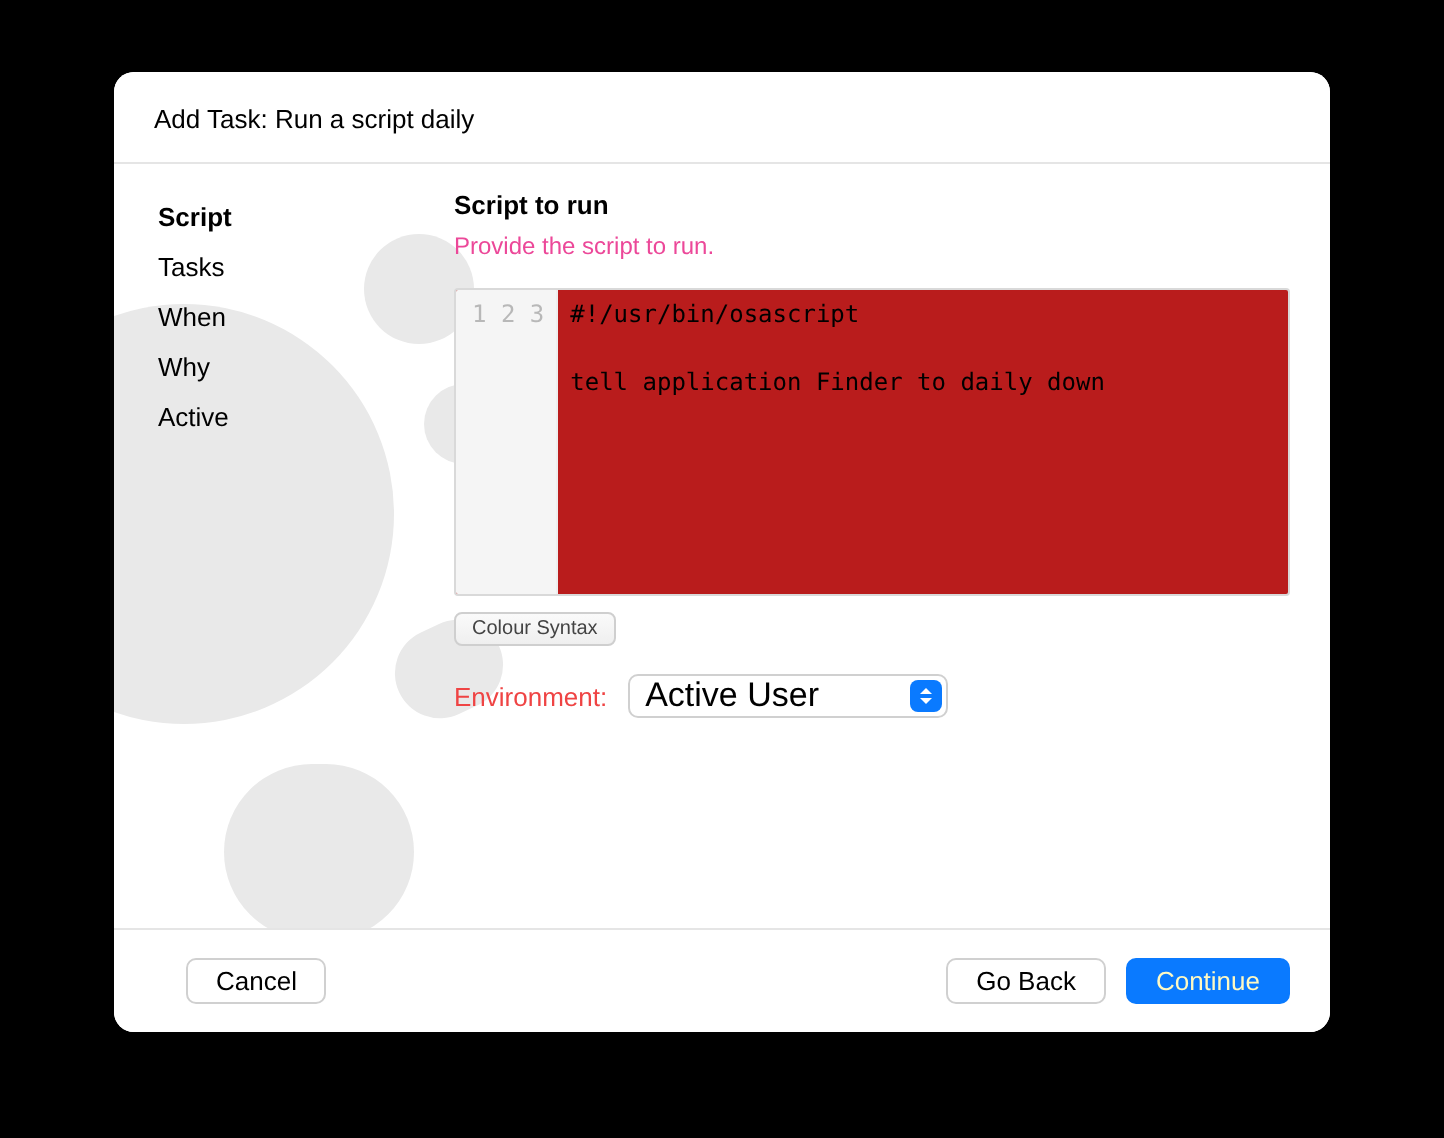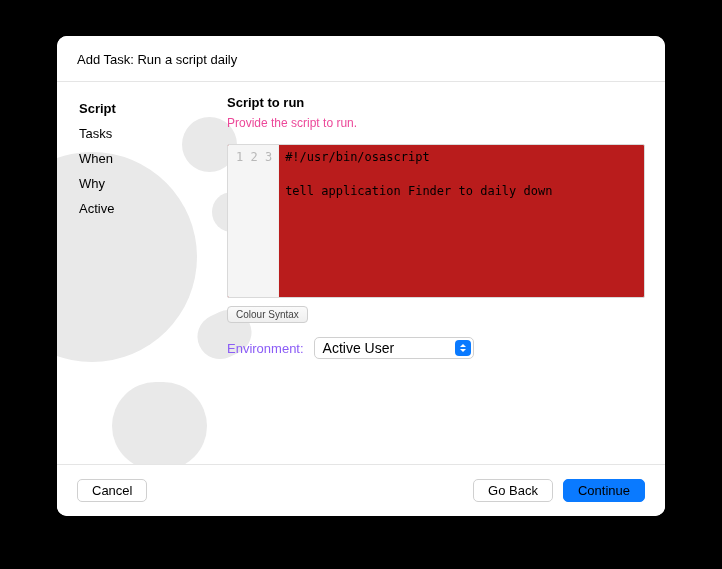--- a/index.html
+++ b/index.html
@@ -128,33 +128,33 @@
     cursor: default;
   }
   .env-row {
     display: flex;
     align-items: center;
     gap: 10px;
     margin-top: 14px;
     font-size: 13px;
   }
   .env-label {
-    color: #8b5cf6;
+    color: #ef4444;
   }
   .select {
     position: relative;
     width: 160px;
     height: 22px;
     border: 1px solid #d0d0d0;
     border-radius: 5px;
     background: #fff;
     display: flex;
     align-items: center;
     padding: 0 22px 0 8px;
-    font-size: 14px;
+    font-size: 17px;
     cursor: default;
   }
   .select .caret {
     position: absolute;
     right: 2px;
     top: 2px;
     width: 16px;
     height: 16px;
     background: #0a7aff;
     border-radius: 4px;
@@ -193,25 +193,25 @@
     padding: 3px 14px;
     border-radius: 5px;
     border: 1px solid #d0d0d0;
     background: #fff;
     cursor: default;
     margin-left: 10px;
     min-width: 70px;
     text-align: center;
   }
   .btn:first-child {
-    margin-left: 0;
+    margin-left: 16px;
   }
   .btn-primary {
     background: #0a7aff;
-    color: #000000;
+    color: #fef9c3;
     border: 1px solid #0a7aff;
     font-weight: 400;
   }
 </style>
 </head>
 <body>
 
 <div class="window">
 
   <div class="header">

